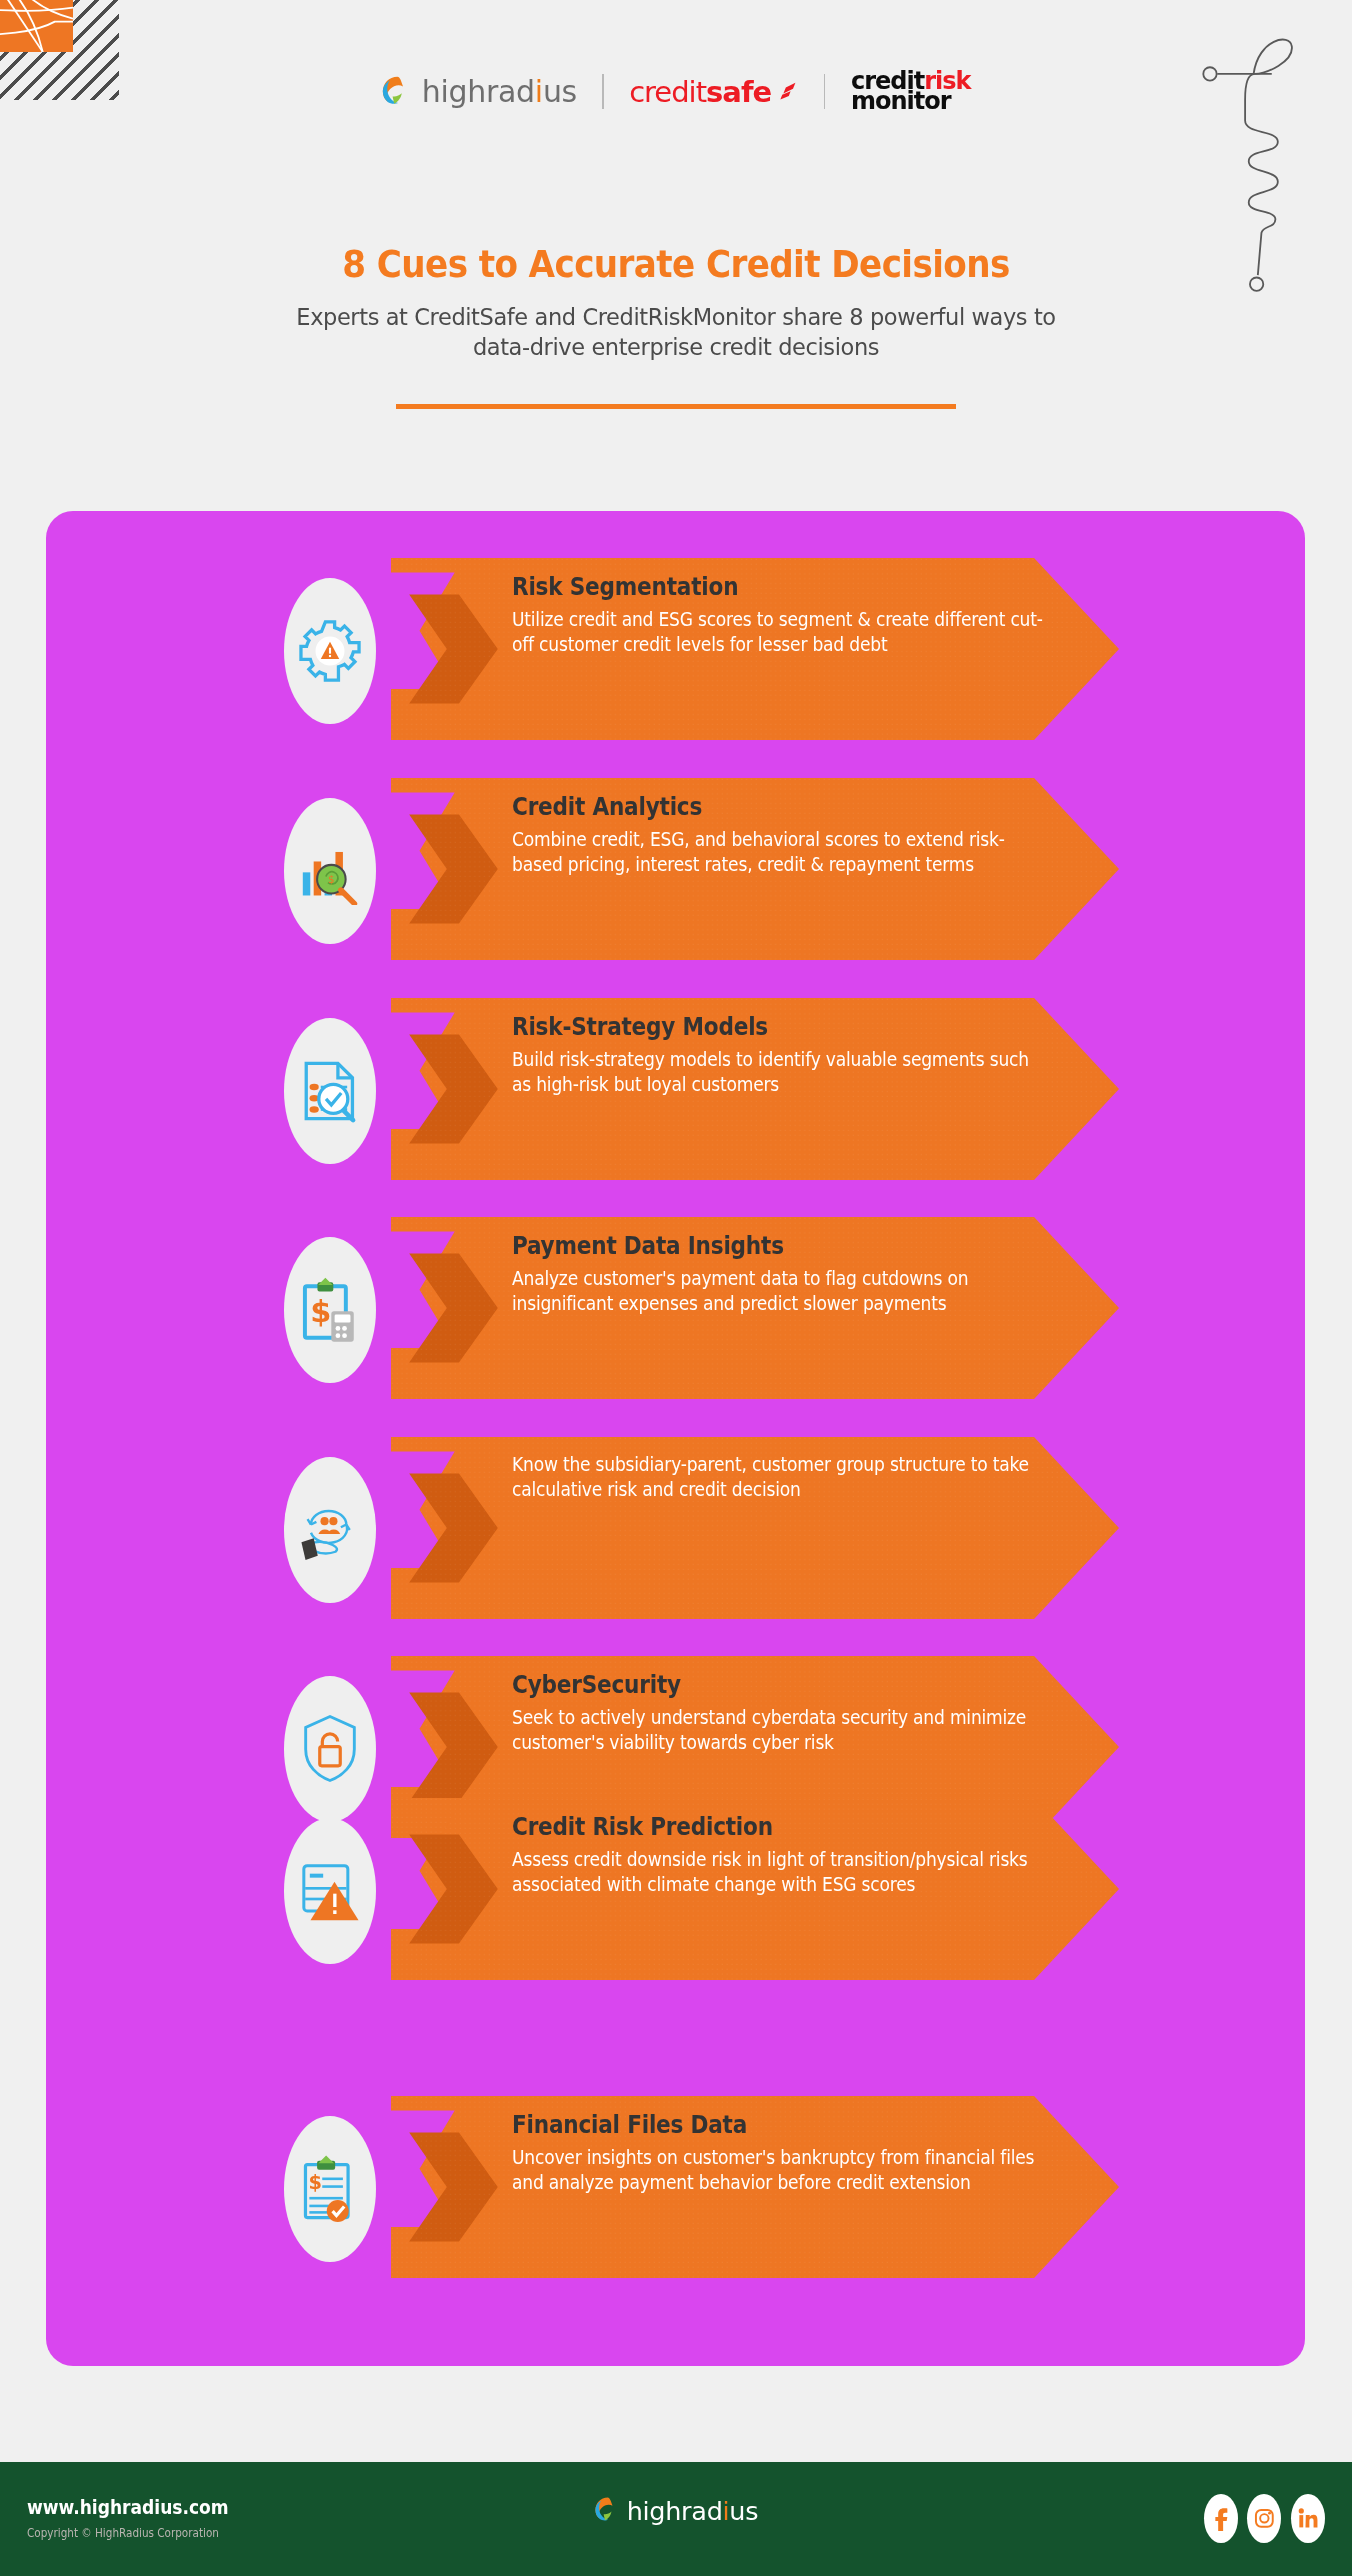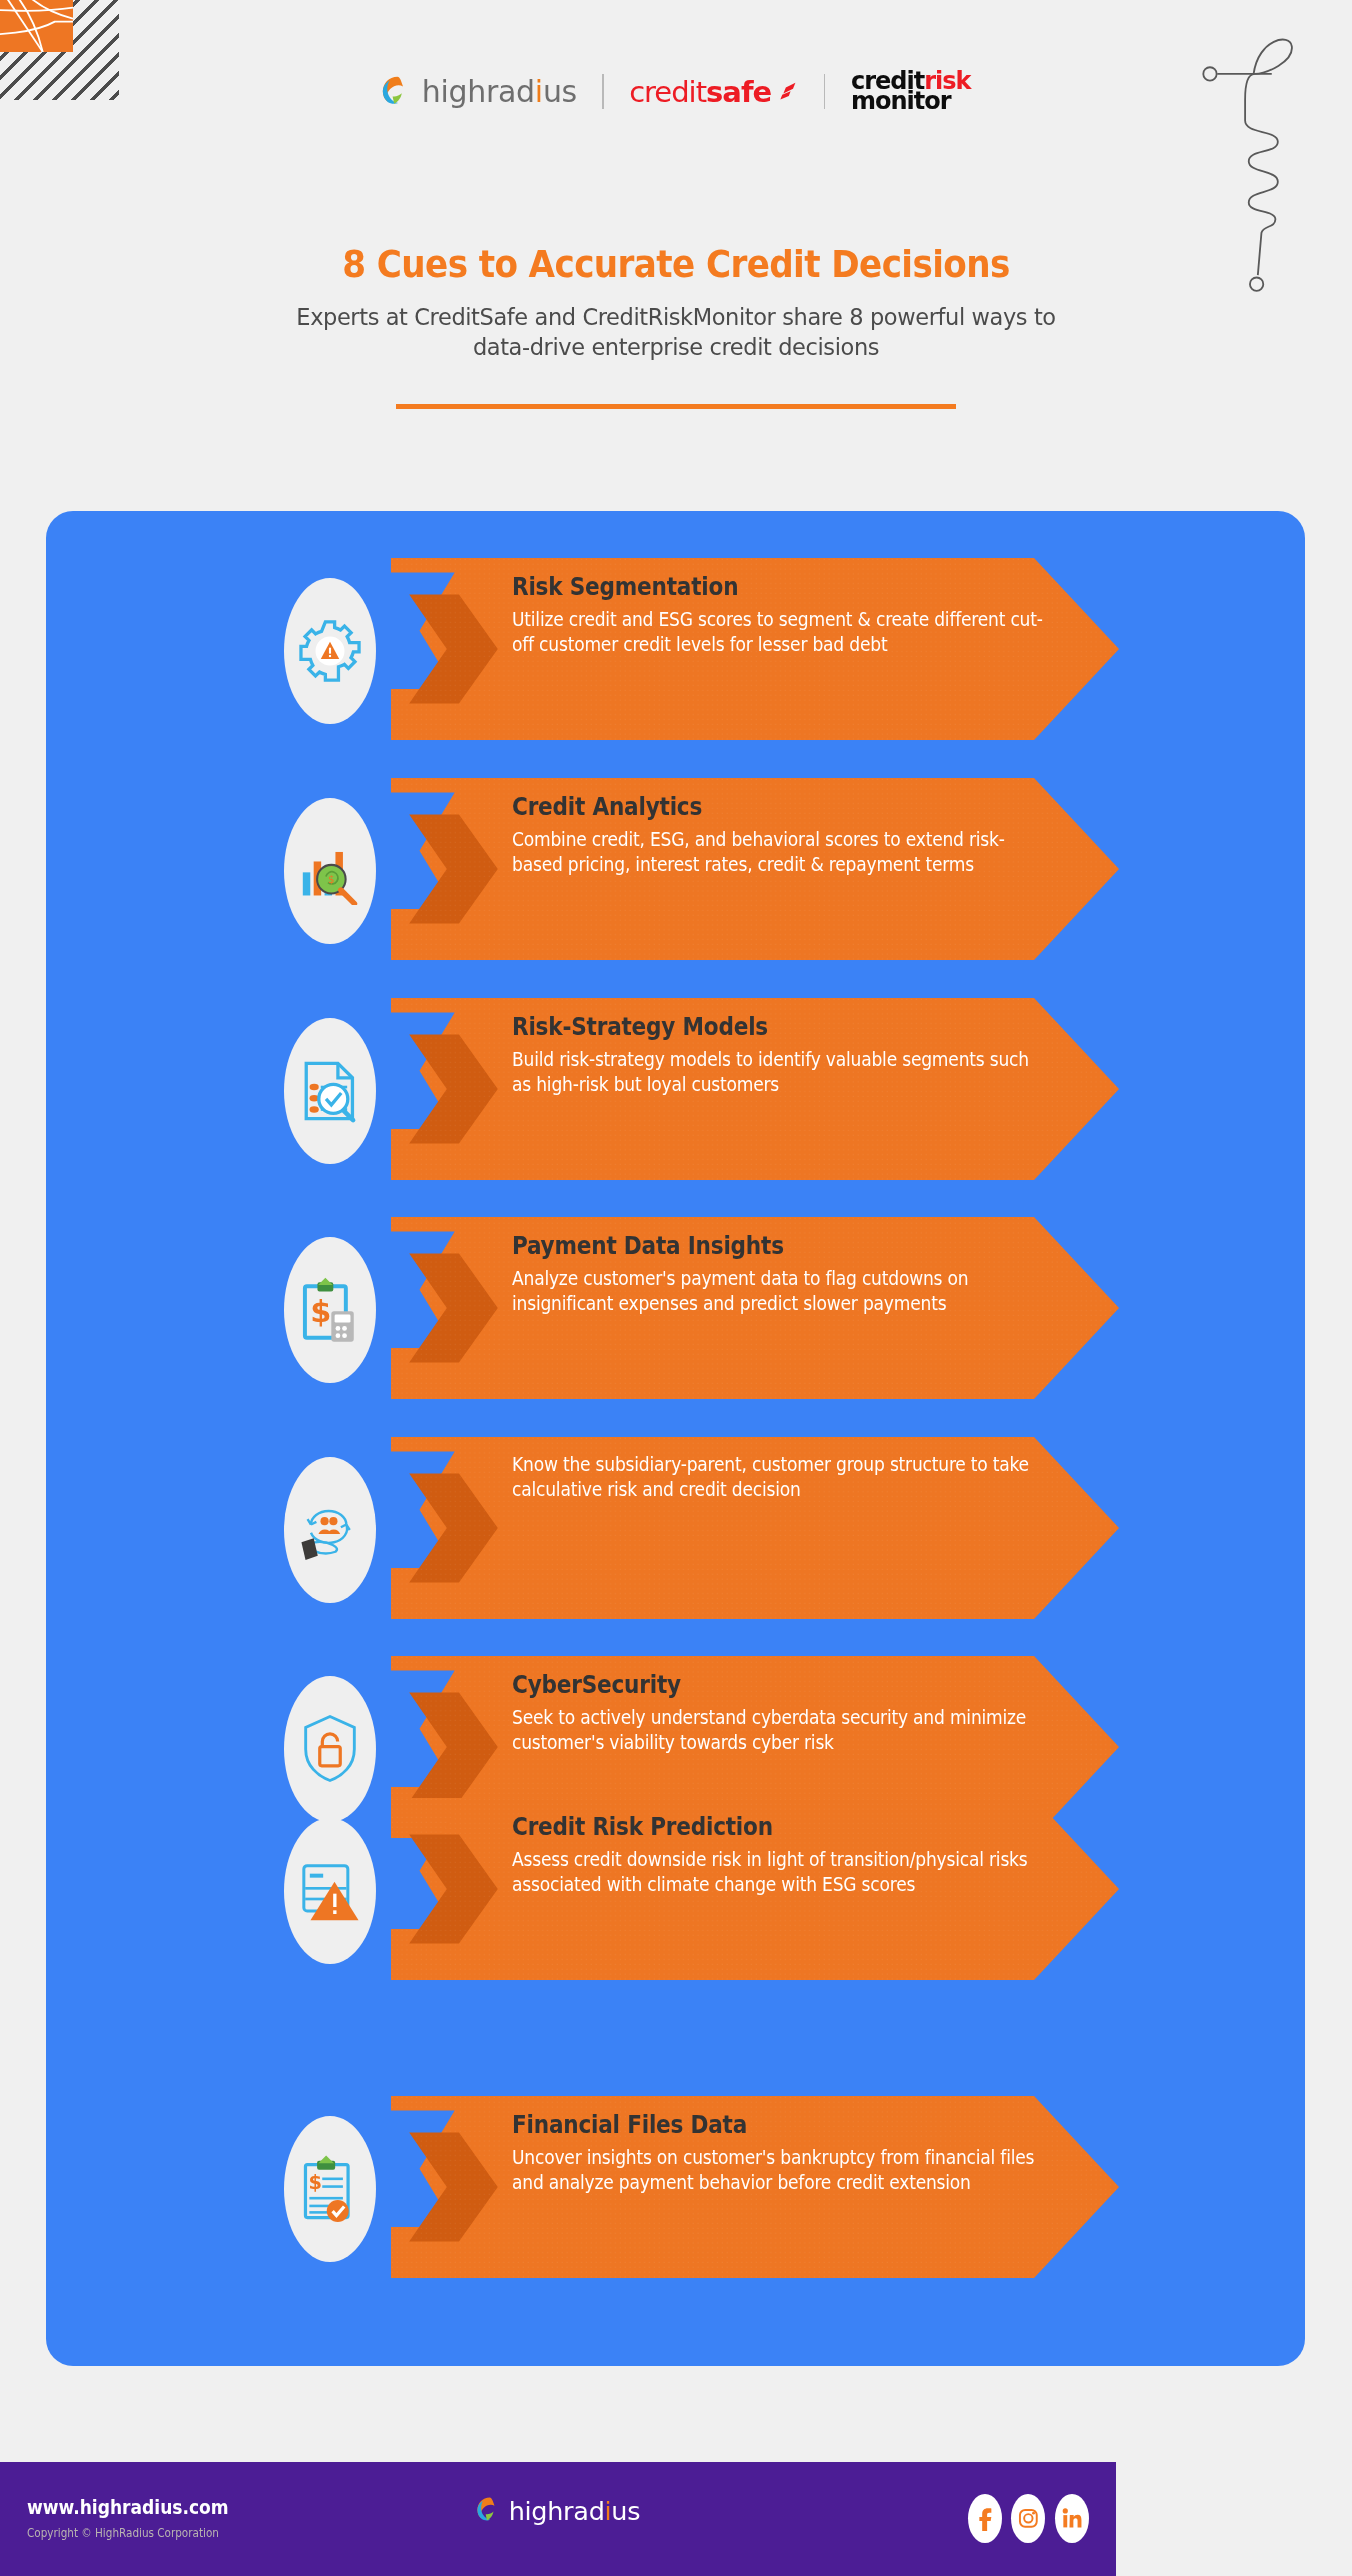--- a/index.html
+++ b/index.html
@@ -74,21 +74,21 @@
     font-family:"DejaVu Sans", sans-serif; letter-spacing:-0.4px;
   }
   .rule{
     position:absolute; left:50%; transform:translateX(-50%); top:404px;
     width:560px; height:4.9px; background:#f47b20;
   }
 
   
   .card{
     position:absolute; left:46px; top:511px; width:1259px; height:1855px;
-    background:#3b82f6; border-radius:27px;
+    background:#d946ef; border-radius:27px;
   }
 
   
   .row{
     position:absolute; left:0; width:1259px; height:182px;
   }
   .icon-wrap{
     position:absolute; left:231px; top:6px; width:106px; height:173px;
     display:flex; align-items:center; justify-content:center;
   }
@@ -111,22 +111,22 @@
     letter-spacing:-0.2px; margin-bottom:6px;
   }
   .b-desc{
     font-size:19px; line-height:1.32; color:#ffffff;
     font-family:"DejaVu Sans Condensed","DejaVu Sans", sans-serif;
     letter-spacing:-0.2px;
   }
 
   
   .footer{
-    position:absolute; left:0; bottom:0; width:1116px; height:114px;
-    background:#4c1d95;
+    position:absolute; left:0; bottom:0; width:1352px; height:114px;
+    background:#14532d;
     padding-left:48px;
   }
   .f-url{
     position:absolute; left:27px; top:34px;
     font-size:19px; font-weight:700; color:#ffffff;
     font-family:"DejaVu Sans Condensed","DejaVu Sans", sans-serif;
   }
   .f-copy{
     position:absolute; left:27px; top:64px;
     font-size:11.6px; color:#b9b4b0;

